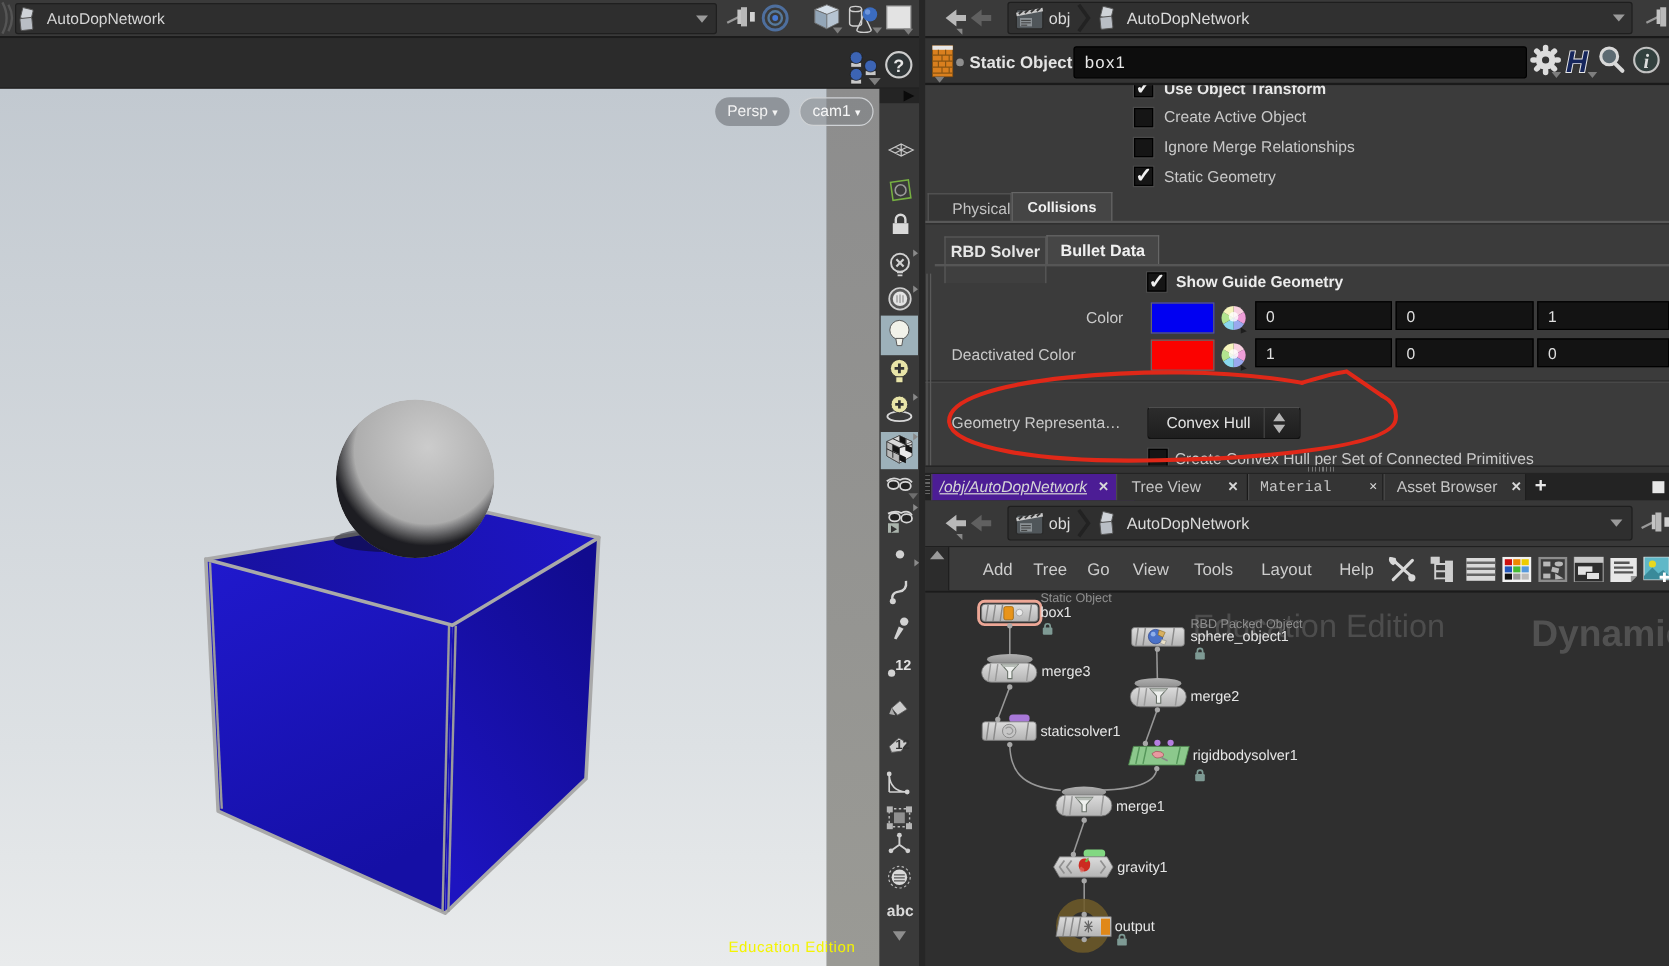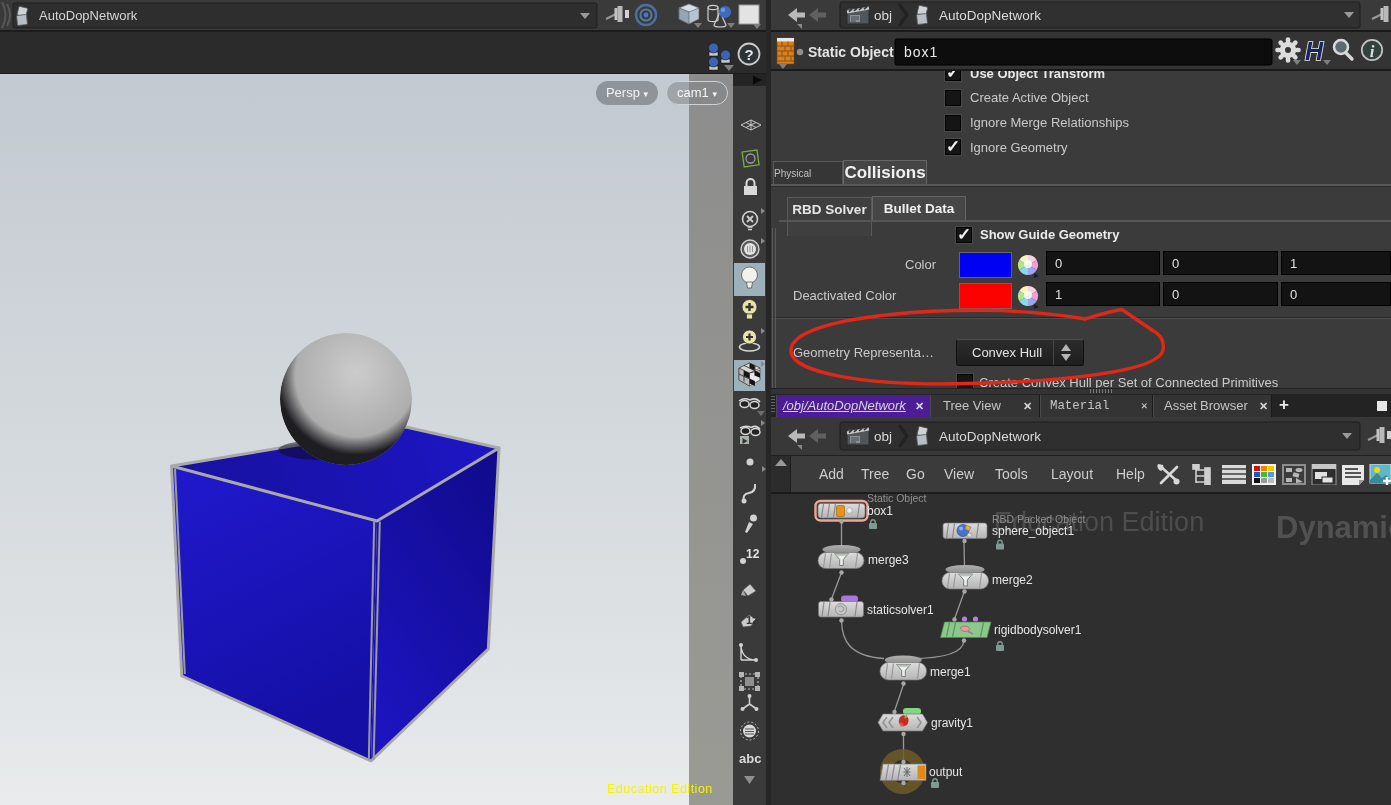--- a/index.html
+++ b/index.html
@@ -324,24 +324,24 @@
   </style>
   <div class="cb" style="left:174px;top:-6px;"></div>
     <div class="ck" style="left:175px;top:-9px;">✓</div>
   <div class="plab" style="left:199px;top:-5px;color:#e8e8e8;font-weight:bold;">Use Object Transform</div>
   <div class="cb" style="left:174px;top:19px;"></div>
   <div class="plab" style="left:199px;top:19px;">Create Active Object</div>
   <div class="cb" style="left:174px;top:44px;"></div>
   <div class="plab" style="left:199px;top:44px;">Ignore Merge Relationships</div>
   <div class="cb" style="left:174px;top:68px;"></div>
     <div class="ck" style="left:175px;top:65px;">✓</div>
-  <div class="plab" style="left:199px;top:69px;">Ignore Geometry</div>
-
-  <div class="abs" style="left:2px;top:90px;width:70px;height:23px;background:#363636;border:1px solid #585858;border-bottom:none;box-sizing:border-box;color:#c2c2c2;font-size:10px;text-align:left;line-height:23px;">Physical</div>
-  <div class="abs" style="left:72px;top:89px;width:84px;height:25px;background:#454545;border:1px solid #666;border-bottom:none;box-sizing:border-box;color:#f0f0f0;font-size:17px;font-weight:bold;text-align:center;line-height:24px;">Collisions</div>
+  <div class="plab" style="left:199px;top:69px;">Static Geometry</div>
+
+  <div class="abs" style="left:2px;top:90px;width:70px;height:23px;background:#363636;border:1px solid #585858;border-bottom:none;box-sizing:border-box;color:#c2c2c2;font-size:13px;text-align:right;line-height:23px;">Physical</div>
+  <div class="abs" style="left:72px;top:89px;width:84px;height:25px;background:#454545;border:1px solid #666;border-bottom:none;box-sizing:border-box;color:#f0f0f0;font-size:12px;font-weight:bold;text-align:center;line-height:24px;">Collisions</div>
   <div class="abs" style="left:0;top:113px;width:620px;height:2px;background:#585858;"></div>
   <div class="abs" style="left:0;top:115px;width:620px;height:1px;background:#2c2c2c;"></div>
 
   <div class="abs" style="left:16px;top:126px;width:85px;height:39px;background:#3f3f3f;border:1px solid #5a5a5a;border-bottom:none;box-sizing:border-box;color:#e6e6e6;font-size:13.5px;font-weight:bold;text-align:center;line-height:23px;">RBD Solver</div>
   <div class="abs" style="left:101px;top:125px;width:94px;height:24px;background:#464646;border:1px solid #666;border-bottom:none;box-sizing:border-box;color:#f0f0f0;font-size:13.5px;font-weight:bold;text-align:center;line-height:24px;">Bullet Data</div>
   <div class="abs" style="left:8px;top:149px;width:612px;height:2px;background:#565656;"></div>
 
   <div class="cb" style="left:185px;top:156px;"></div>
     <div class="ck" style="left:186px;top:153px;">✓</div>
   <div class="plab" style="left:209px;top:156px;color:#ececec;font-weight:bold;">Show Guide Geometry</div>

